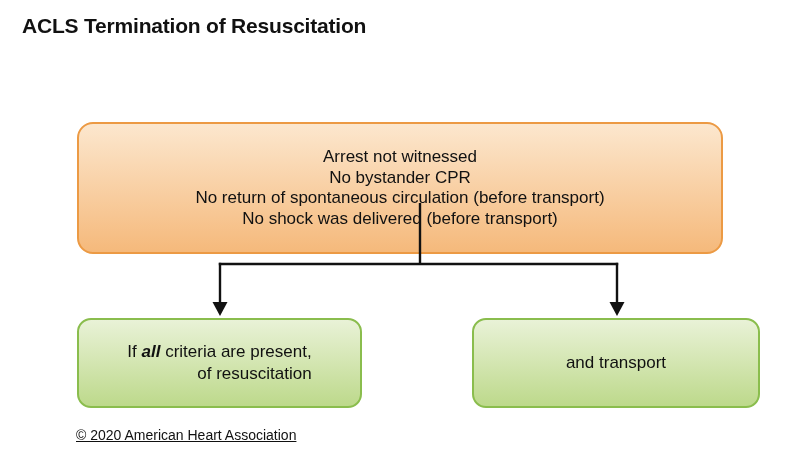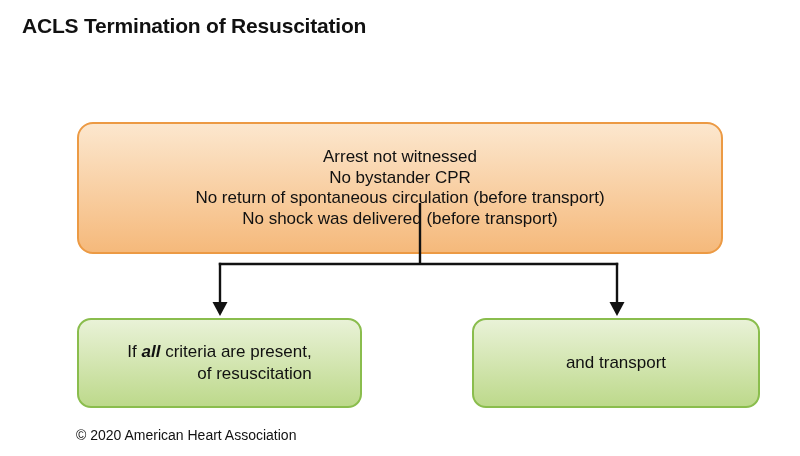--- a/index.html
+++ b/index.html
@@ -84,20 +84,21 @@
   .arrowhead {
     fill: var(--line, #111111);
     stroke: none;
   }
   .footer-text {
     position: absolute;
     left: 76px;
     top: 427px;
     font-size: 14px;
     color: var(--text, #111111);
+    text-decoration: underline;
   }
 </style>
 </head>
 <body>
 
 <div class="canvas">
 
   <h1 class="page-title">ACLS Termination of Resuscitation</h1>
 
   <div class="box box-orange">

